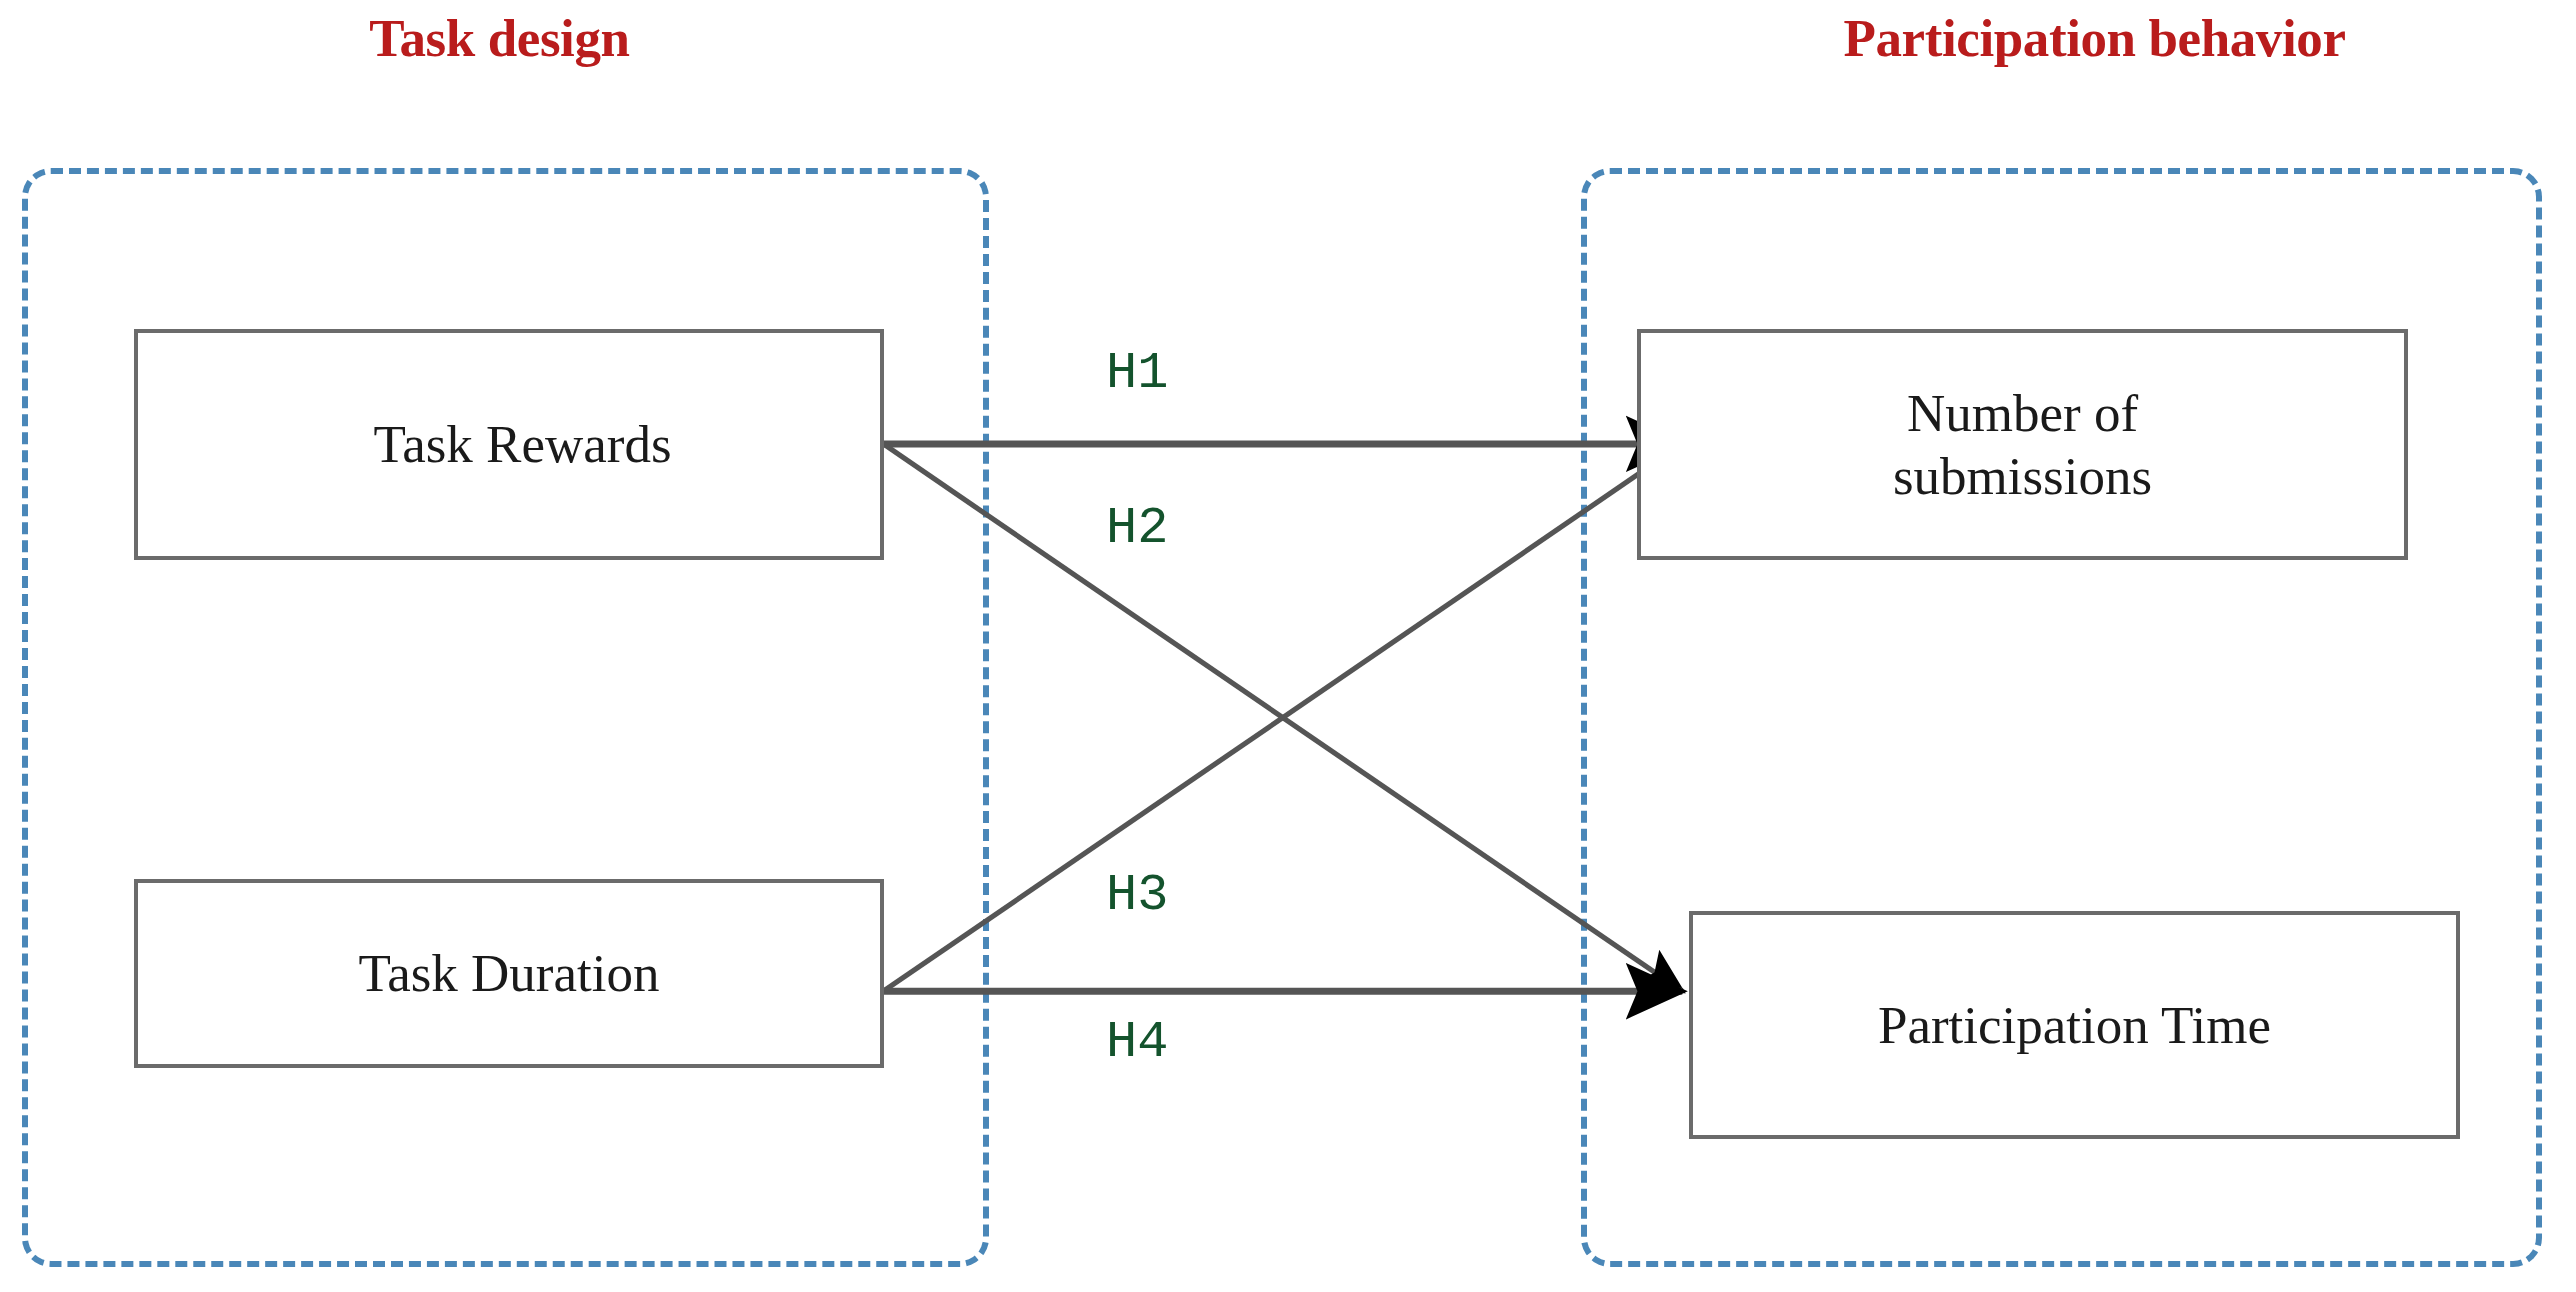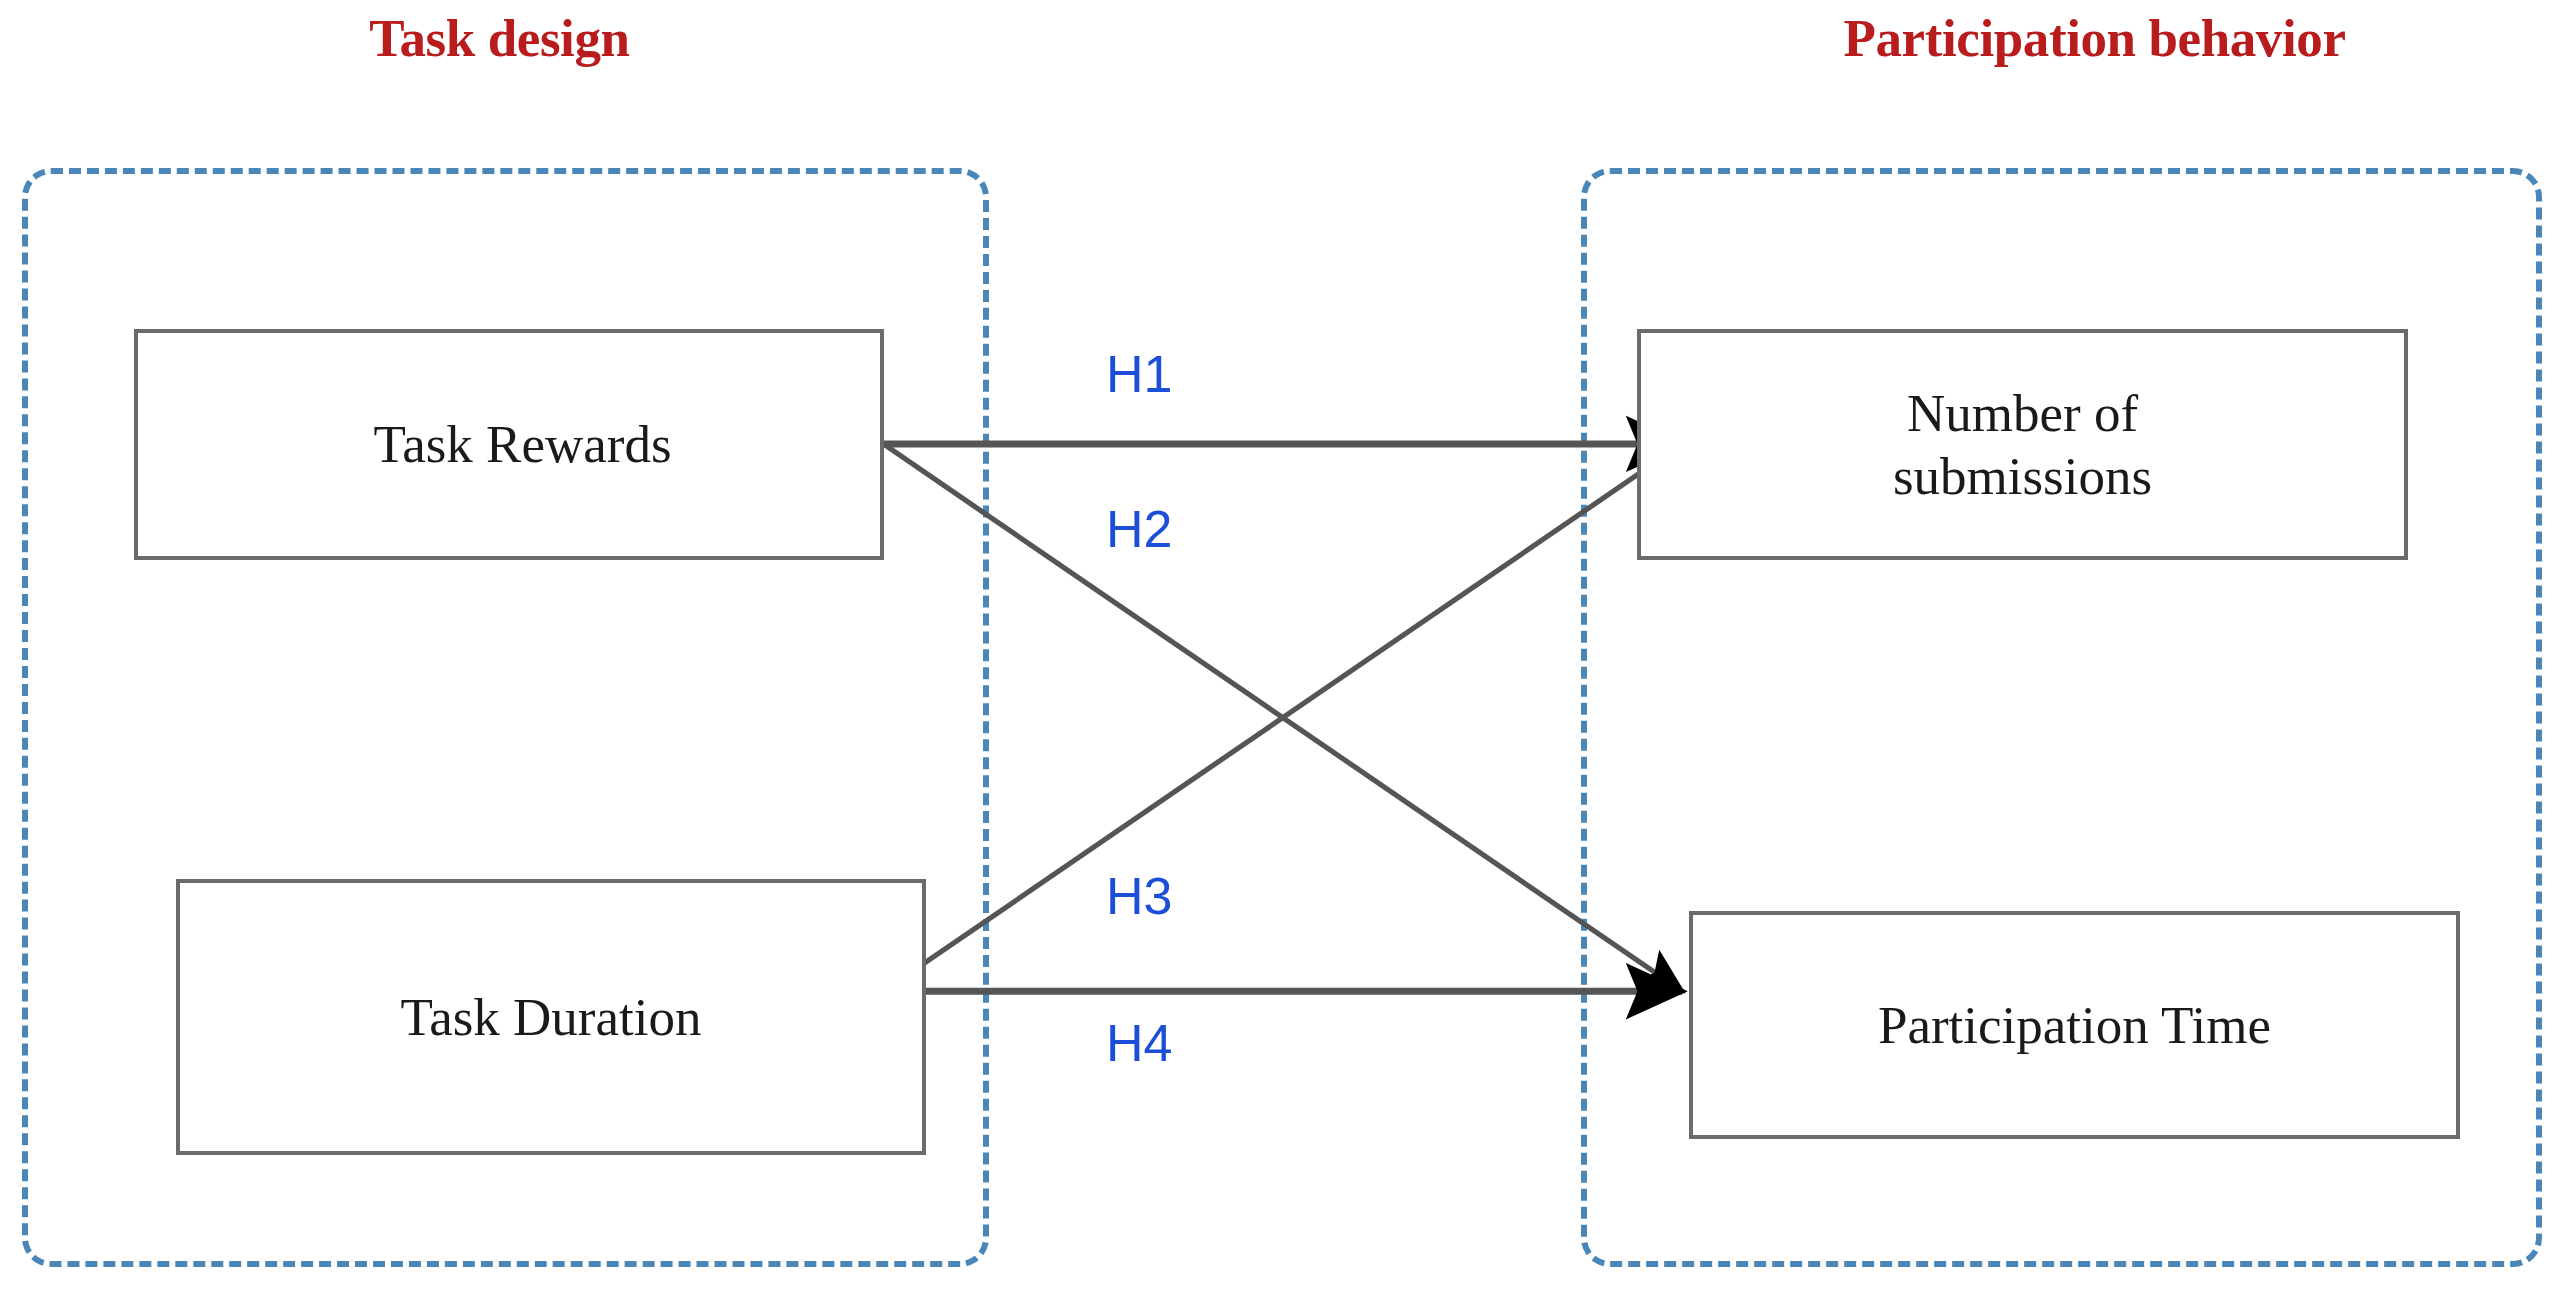--- a/index.html
+++ b/index.html
@@ -56,39 +56,39 @@
   }
   .node-label {
     font-family: "Liberation Serif", "DejaVu Serif", serif;
     font-size: 53px;
     color: #1a1a1a;
     line-height: 1.18;
     white-space: pre-line;
     padding: 0 12px;
   }
   #node-task-rewards        { left: 134px;  top: 329px;  width: 750px; height: 231px; padding-left: 27px; }
-  #node-task-duration       { left: 134px;  top: 879px; width: 750px; height: 276px; margin-left: 42px; }
+  #node-task-duration       { left: 134px;  top: 879px; width: 750px; height: 189px; }
   #node-number-of-submissions { left: 1637px; top: 329px;  width: 771px; height: 231px; }
   #node-participation-time    { left: 1689px; top: 879px; width: 771px; height: 228px; margin-top: 32px; }
 
   
   #paths {
     position: absolute;
     left: 0; top: 0;
     width: 2576px;
     height: 1293px;
     pointer-events: none;
   }
 
   
   .h-label {
     position: absolute;
-    font-family: Liberation Sans, sans-serif;
+    font-family: Liberation Mono, monospace;
     font-size: 52px;
-    color: #1d4ed8;
+    color: #14532d;
     white-space: nowrap;
     line-height: 1;
   }
   #label-h1 { left: 1106px; top: 348px;  }
   #label-h2 { left: 1106px; top: 503px;  }
   #label-h3 { left: 1106px; top: 870px; }
   #label-h4 { left: 1106px; top: 1017px; }
 </style>
 </head>
 <body>

